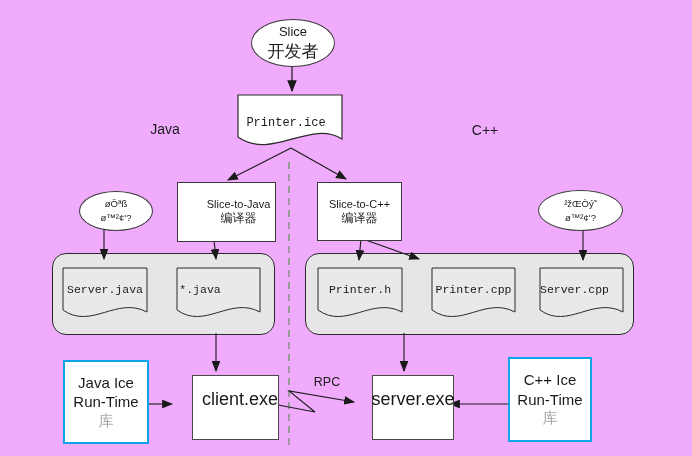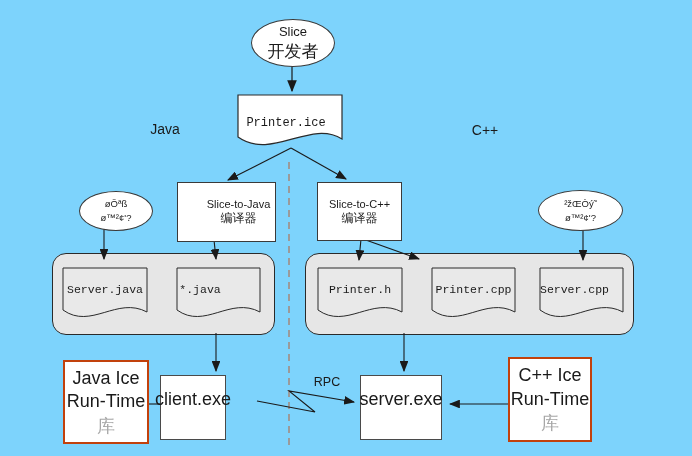--- a/index.html
+++ b/index.html
@@ -1,34 +1,34 @@
 <!DOCTYPE html>
 <html><head>
 <meta charset="utf-8">
 <style>
   html,body{margin:0;padding:0;background:#fff;}
   .stage{
-    position:relative;width:692px;height:456px;background:#7dd3fc;
+    position:relative;width:692px;height:456px;background:#f0abfc;
     font-family:"Liberation Sans",sans-serif;color:#1a1a1a;overflow:hidden;
   }
   .layer-svg{position:absolute;left:0;top:0;z-index:1;}
   .container{
     position:absolute;z-index:0;background:#e6e6e6;border:1px solid #2a2a2a;border-radius:14px;
   }
   .node{
     position:absolute;z-index:2;background:#ffffff;border:1px solid #3a3a3a;
     display:flex;flex-direction:column;align-items:center;justify-content:center;
     text-align:center;line-height:1.3;
   }
   .ellipse{border-radius:50%;border-width:1.2px;}
   .lbl{position:absolute;z-index:2;text-align:center;}
   .mono{font-family:"Liberation Mono","DejaVu Sans Mono",monospace;}
   .cjk{font-family:"DejaVu Sans","Liberation Sans",sans-serif;}
   .muted{color:#a6a6a6;}
-  .runtime{border:2px solid #c2410c;font-size:18px;}
+  .runtime{border:2px solid #0ea5e9;font-size:15px;}
   .exe{border:1.5px solid #4a4a4a;font-size:18px;justify-content:flex-start;padding-top:12px;box-sizing:border-box;}
   .compiler{font-size:11px;}
   .compiler .cjk{font-size:12px;}
   .note{font-size:9.5px;line-height:1.45;background:#fff;}
   .seclabel{font-size:14px;}
   .filelbl{font-size:11.5px;color:#1a1a1a;}
 </style>
 </head>
 <body>
 
@@ -106,22 +106,22 @@
     <span>Java Ice</span>
     <span>Run-Time</span>
     <span class="cjk muted">库</span>
   </div>
   <div class="node runtime" style="left:508px;top:357px;width:80px;height:81px;">
     <span>C++ Ice</span>
     <span>Run-Time</span>
     <span class="cjk muted">库</span>
   </div>
 
-  <div class="node exe" style="left:160px;top:375px;width:66px;height:65px;">
+  <div class="node exe" style="left:192px;top:375px;width:87px;height:65px;align-items:flex-end;">
     <span>client.exe</span>
   </div>
-  <div class="node exe" style="left:360px;top:375px;width:82px;height:65px;">
+  <div class="node exe" style="left:372px;top:375px;width:82px;height:65px;">
     <span>server.exe</span>
   </div>
 
   <span class="lbl" style="left:303px;top:375px;width:48px;font-size:12.5px;">RPC</span>
 
 </div>
 
 </body></html>

